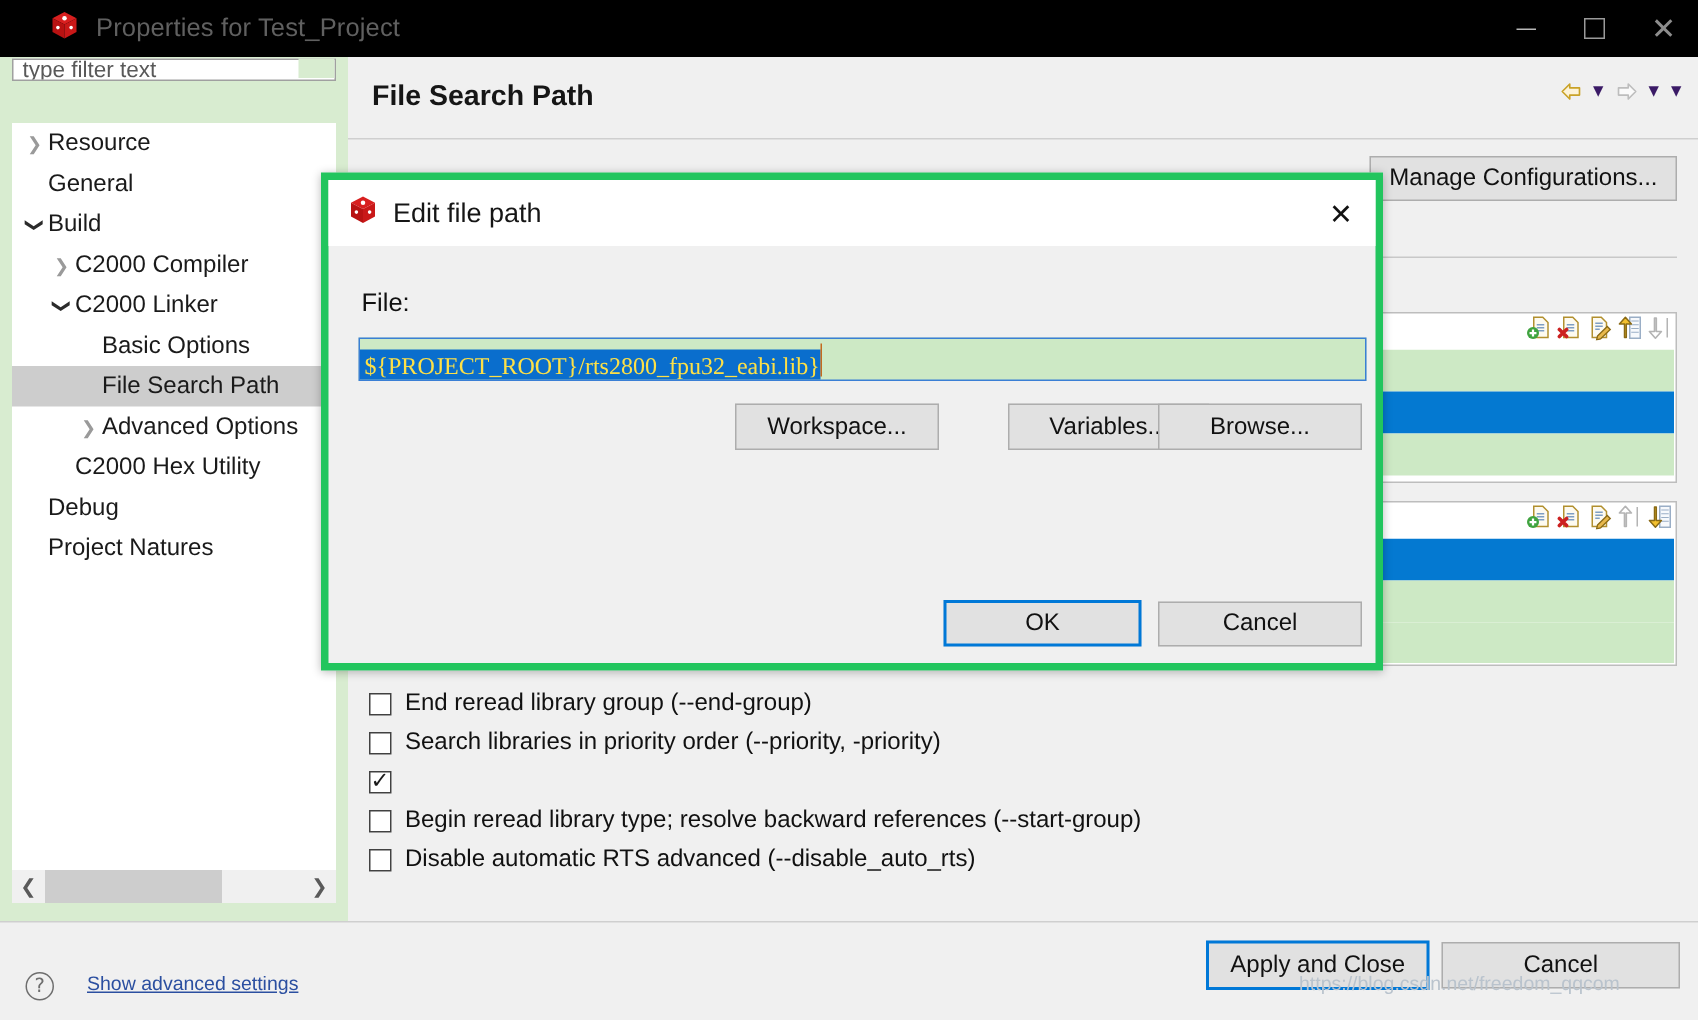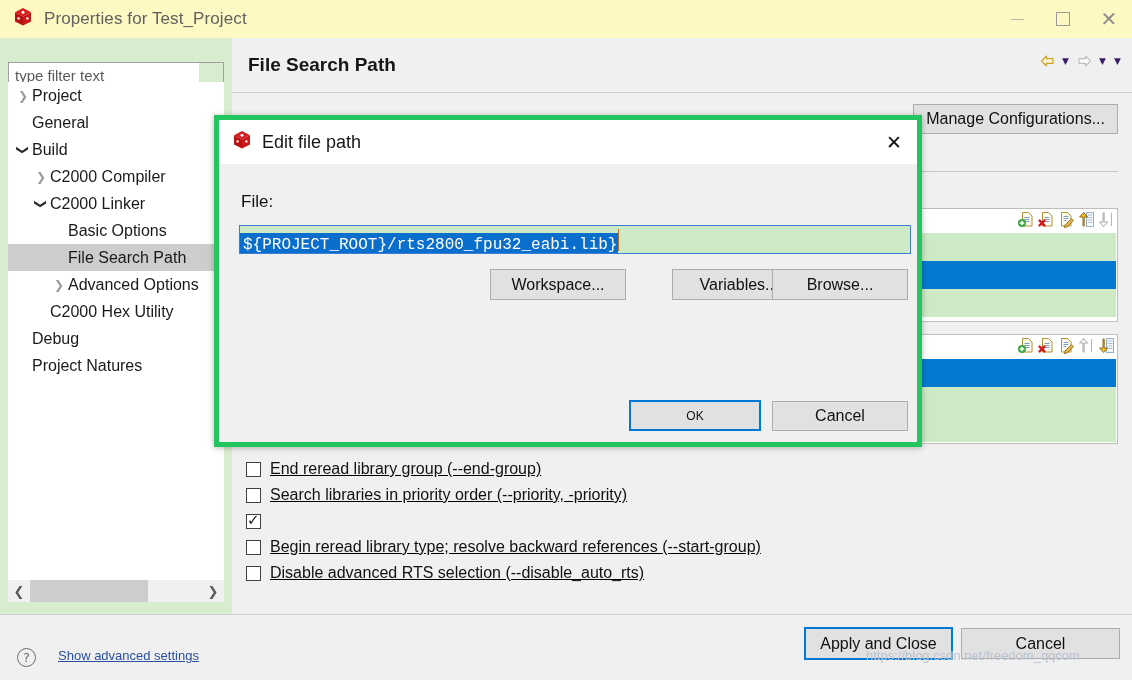--- a/index.html
+++ b/index.html
@@ -11,42 +11,42 @@
   }
   #root {
     position: relative;
     width: 1132px; height: 680px;
     background: #f0f0f0;
   }
 
   
   .titlebar {
     position: absolute; left: 0; top: 0; width: 1132px; height: 38px;
-    background: #fef9c3;
-    display: flex; align-items: center;
+    background: #000000;
+    display: flex; align-items: center; padding-left: 20px;
   }
   .titlebar .tb-icon { margin-left: 12px; margin-right: 10px; display: block; }
   .titlebar .tb-title {
     font-size: 17px; color: #606060; letter-spacing: .1px;
   }
   .win-btns { position: absolute; right: 0; top: 0; height: 38px; display: flex; }
   .win-btn {
     width: 46px; height: 38px; display: flex; align-items: center; justify-content: center;
   }
   .win-btn .min-gl { width: 13px; height: 1px; background: #b8b8b8; display: block; }
   .win-btn .max-gl { width: 14px; height: 14px; border: 1.3px solid #9a9a9a; display: block; }
   .win-btn .cls-gl { font-size: 20px; color: #8d8d8d; line-height: 1; font-weight: 300;
                      font-family: "DejaVu Sans", sans-serif; }
 
   
   .tree-outer {
     position: absolute; left: 0; top: 38px; width: 232px; height: 576px;
     background: #d8ecd0;
   }
-  .filter-wrap { position: absolute; left: 8px; top: 24px; width: 216px; height: 26px; }
+  .filter-wrap { position: absolute; left: 8px; top: 0; width: 216px; height: 15px; }
   .filter-box {
     width: 100%; height: 100%;
     background: #ffffff; border: 1px solid #a0a0a0;
     padding: 1px 26px 1px 6px;
     font-size: 15px; color: #595959;
     font-family: "Liberation Sans", sans-serif;
     outline: none;
   }
   .filter-box::placeholder { color: #595959; opacity: 1; }
   .filter-cap {
@@ -114,21 +114,21 @@
   .list-panel { position: absolute; background: #ffffff; border: 1px solid #bdbdbd; }
   .lp-toolbar {
     position: absolute; right: 2px; top: 2px; height: 20px; display: flex; align-items: center; gap: 3px;
   }
   .lp-rows { position: absolute; left: 1px; right: 1px; top: 24px; bottom: 1px; overflow: hidden; }
   .lp-row { height: 28px; }
   .lp-row.green { background: #cde9c5; }
   .lp-row.blue  { background: #0479d1; }
 
   
-  .cb-list { position: absolute; left: 14px; top: 418px; width: 872px; text-decoration: underline; }
+  .cb-list { position: absolute; left: 14px; top: 418px; width: 872px; }
   .cb-item { height: 26px; display: flex; align-items: center; }
   .cb-box {
     width: 15px; height: 15px; min-width: 15px; border: 1.4px solid #414141;
     background: #ffffff; margin-right: 9px; position: relative;
   }
   .cb-box.checked::after {
     content: "✓"; position: absolute; left: 0px; top: -4px;
     font-size: 15px; color: #1a1a1a; font-family: "DejaVu Sans", sans-serif;
   }
   .cb-label { font-size: 16px; color: #111; white-space: nowrap; }
@@ -187,42 +187,42 @@
     font-family: "DejaVu Sans", sans-serif;
   }
   .dlg-body { position: absolute; left: 0; top: 44px; right: 0; bottom: 0; }
   .dlg-lbl { position: absolute; left: 22px; top: 28px; font-size: 17px; color: #111; }
   .path-field {
     position: absolute; left: 20px; top: 61px; width: 672px; height: 29px;
     background: #cde9c5; border: 1px solid #3a7fd5;
     display: flex; align-items: center; overflow: hidden;
   }
   .path-sel {
-    background: #0a6ecd; color: #ffffff; font-size: 16px;
+    background: #0a6ecd; color: #fde047; font-size: 16px;
     padding: 2px 1px 3px 3px; white-space: nowrap;
-    font-family: Liberation Mono, monospace;
+    font-family: Liberation Serif, serif;
     line-height: 1.25;
     margin-top: 12px;
   }
   .caret { width: 1px; height: 22px; background: #c46a1e; }
   .dlg-btnrow { position: absolute; left: 0; top: 105px; width: 100%; height: 32px; }
   .dbtn {
     position: absolute; top: 0; height: 31px;
     background: #e1e1e1; border: 1px solid #adadad;
     font-size: 16px; color: #111;
     display: flex; align-items: center; justify-content: center;
     font-family: "Liberation Sans", sans-serif;
   }
   #btn-workspace { left: 271px; width: 136px; }
   #btn-variables { left: 413px; width: 134px; margin-left: 40px; }
   #btn-browse    { left: 553px; width: 136px; }
   .ok-btn {
     position: absolute; left: 410px; top: 280px; width: 132px; height: 31px;
     background: #e1e1e1; border: 2px solid #0078d7;
-    font-size: 12px; color: #111;
+    font-size: 16px; color: #111;
     display: flex; align-items: center; justify-content: center;
   }
   .dcancel-btn {
     position: absolute; left: 553px; top: 281px; width: 136px; height: 30px;
     background: #e1e1e1; border: 1px solid #adadad;
     font-size: 16px; color: #111;
     display: flex; align-items: center; justify-content: center;
   }
 </style>
 </head>
@@ -257,21 +257,21 @@
 
   <div class="tree-outer">
     <div class="filter-wrap">
       <input class="filter-box" type="text" placeholder="type filter text" style="">
       <div class="filter-cap"></div>
     </div>
     <div class="tree-box" id="tree-box">
         <div class="tree-row">
           <span style="display: inline-block; width: 6px; min-width: 6px;"></span>
           <span class="tw">❯</span>
-          <span>Project</span>
+          <span>Resource</span>
         </div>
         <div class="tree-row">
           <span style="display: inline-block; width: 6px; min-width: 6px;"></span>
           <span class="tw"></span>
           <span>General</span>
         </div>
         <div class="tree-row">
           <span style="display: inline-block; width: 6px; min-width: 6px;"></span>
           <span class="tw open" style="transform: rotate(90deg); display: inline-block;">❯</span>
           <span>Build</span>
@@ -453,21 +453,21 @@
         </div>
         <div class="cb-item">
           <span class="cb-box checked"></span>
         </div>
         <div class="cb-item">
           <span class="cb-box"></span>
           <span class="cb-label">Begin reread library type; resolve backward references (--start-group)</span>
         </div>
         <div class="cb-item">
           <span class="cb-box"></span>
-          <span class="cb-label">Disable advanced RTS selection (--disable_auto_rts)</span>
+          <span class="cb-label">Disable automatic RTS advanced (--disable_auto_rts)</span>
         </div>
       </div>
   </div>
 
   <div class="botbar">
     <div class="help-ic">?</div>
     <div class="adv-link">Show advanced settings</div>
   </div>
   <div class="apply-btn">Apply and Close</div>
   <div class="cancel-btn-b">Cancel</div>

